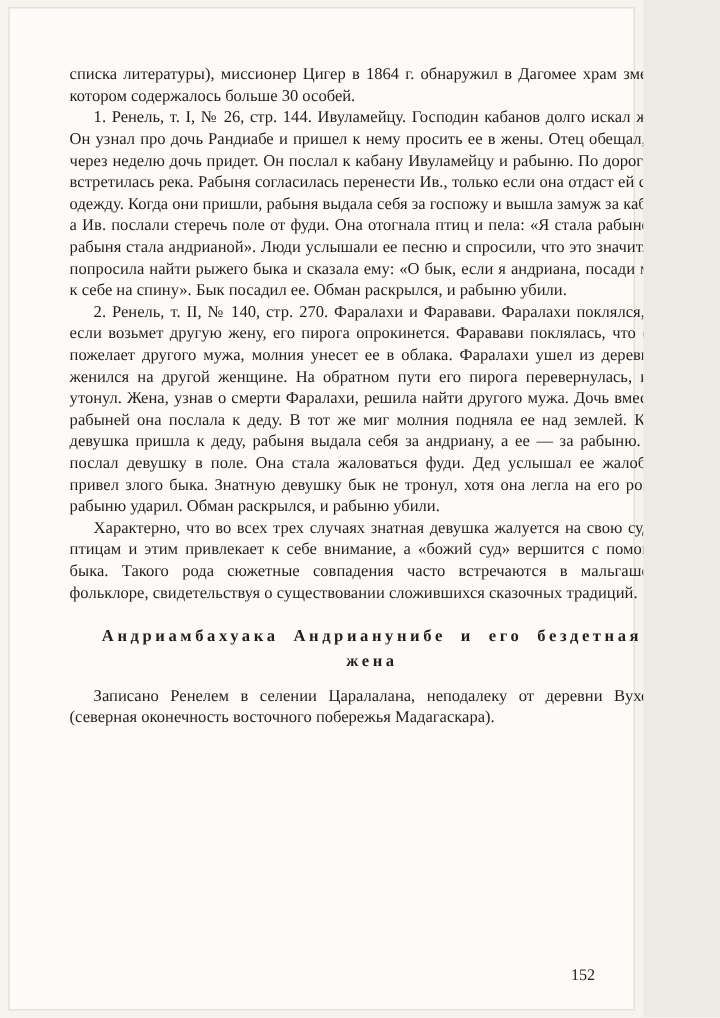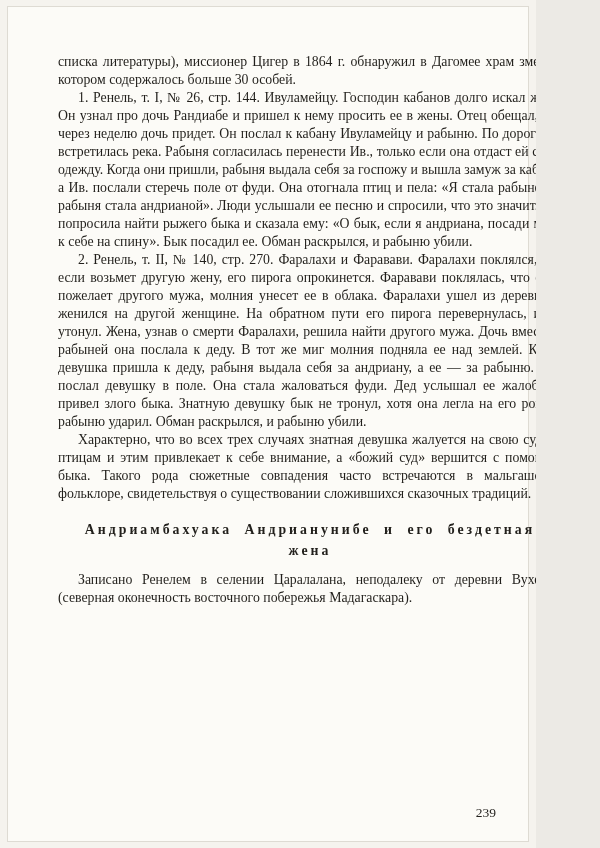--- a/index.html
+++ b/index.html
@@ -69,15 +69,15 @@
       <p class="continuation">списка литературы), миссионер Цигер в 1864 г. обнаружил в Дагомее храм змей, в котором содержалось больше 30 особей.</p>
       <p>1. Ренель, т. I, № 26, стр. 144. Ивуламейцу. Господин кабанов долго искал жену. Он узнал про дочь Рандиабе и пришел к нему просить ее в жены. Отец обещал, что через неделю дочь придет. Он послал к кабану Ивуламейцу и рабыню. По дороге им встретилась река. Рабыня согласилась перенести Ив., только если она отдаст ей свою одежду. Когда они пришли, рабыня выдала себя за госпожу и вышла замуж за кабана, а Ив. послали стеречь поле от фуди. Она отогнала птиц и пела: «Я стала рабыней, а рабыня стала андрианой». Люди услышали ее песню и спросили, что это значит. Ив. попросила найти рыжего быка и сказала ему: «О бык, если я андриана, посади меня к себе на спину». Бык посадил ее. Обман раскрылся, и рабыню убили.</p>
       <p>2. Ренель, т. II, № 140, стр. 270. Фаралахи и Фаравави. Фаралахи поклялся, что если возьмет другую жену, его пирога опрокинется. Фаравави поклялась, что если пожелает другого мужа, молния унесет ее в облака. Фаралахи ушел из деревни и женился на другой женщине. На обратном пути его пирога перевернулась, и он утонул. Жена, узнав о смерти Фаралахи, решила найти другого мужа. Дочь вместе с рабыней она послала к деду. В тот же миг молния подняла ее над землей. Когда девушка пришла к деду, рабыня выдала себя за андриану, а ее — за рабыню. Дед послал девушку в поле. Она стала жаловаться фуди. Дед услышал ее жалобы и привел злого быка. Знатную девушку бык не тронул, хотя она легла на его рога, а рабыню ударил. Обман раскрылся, и рабыню убили.</p>
       <p>Характерно, что во всех трех случаях знатная девушка жалуется на свою судьбу птицам и этим привлекает к себе внимание, а «божий суд» вершится с помощью быка. Такого рода сюжетные совпадения часто встречаются в мальгашском фольклоре, свидетельствуя о существовании сложившихся сказочных традиций.</p>
 
       <h2 class="section-heading">Андриамбахуака Андрианунибе и его бездетная жена</h2>
 
       <p>Записано Ренелем в селении Царалалана, неподалеку от деревни Вухемар (северная оконечность восточного побережья Мадагаскара).</p>
     </div>
 
-    <div class="page-number">239</div>
+    <div class="page-number">152</div>
   </div>
 </div>
 
 </body></html>

